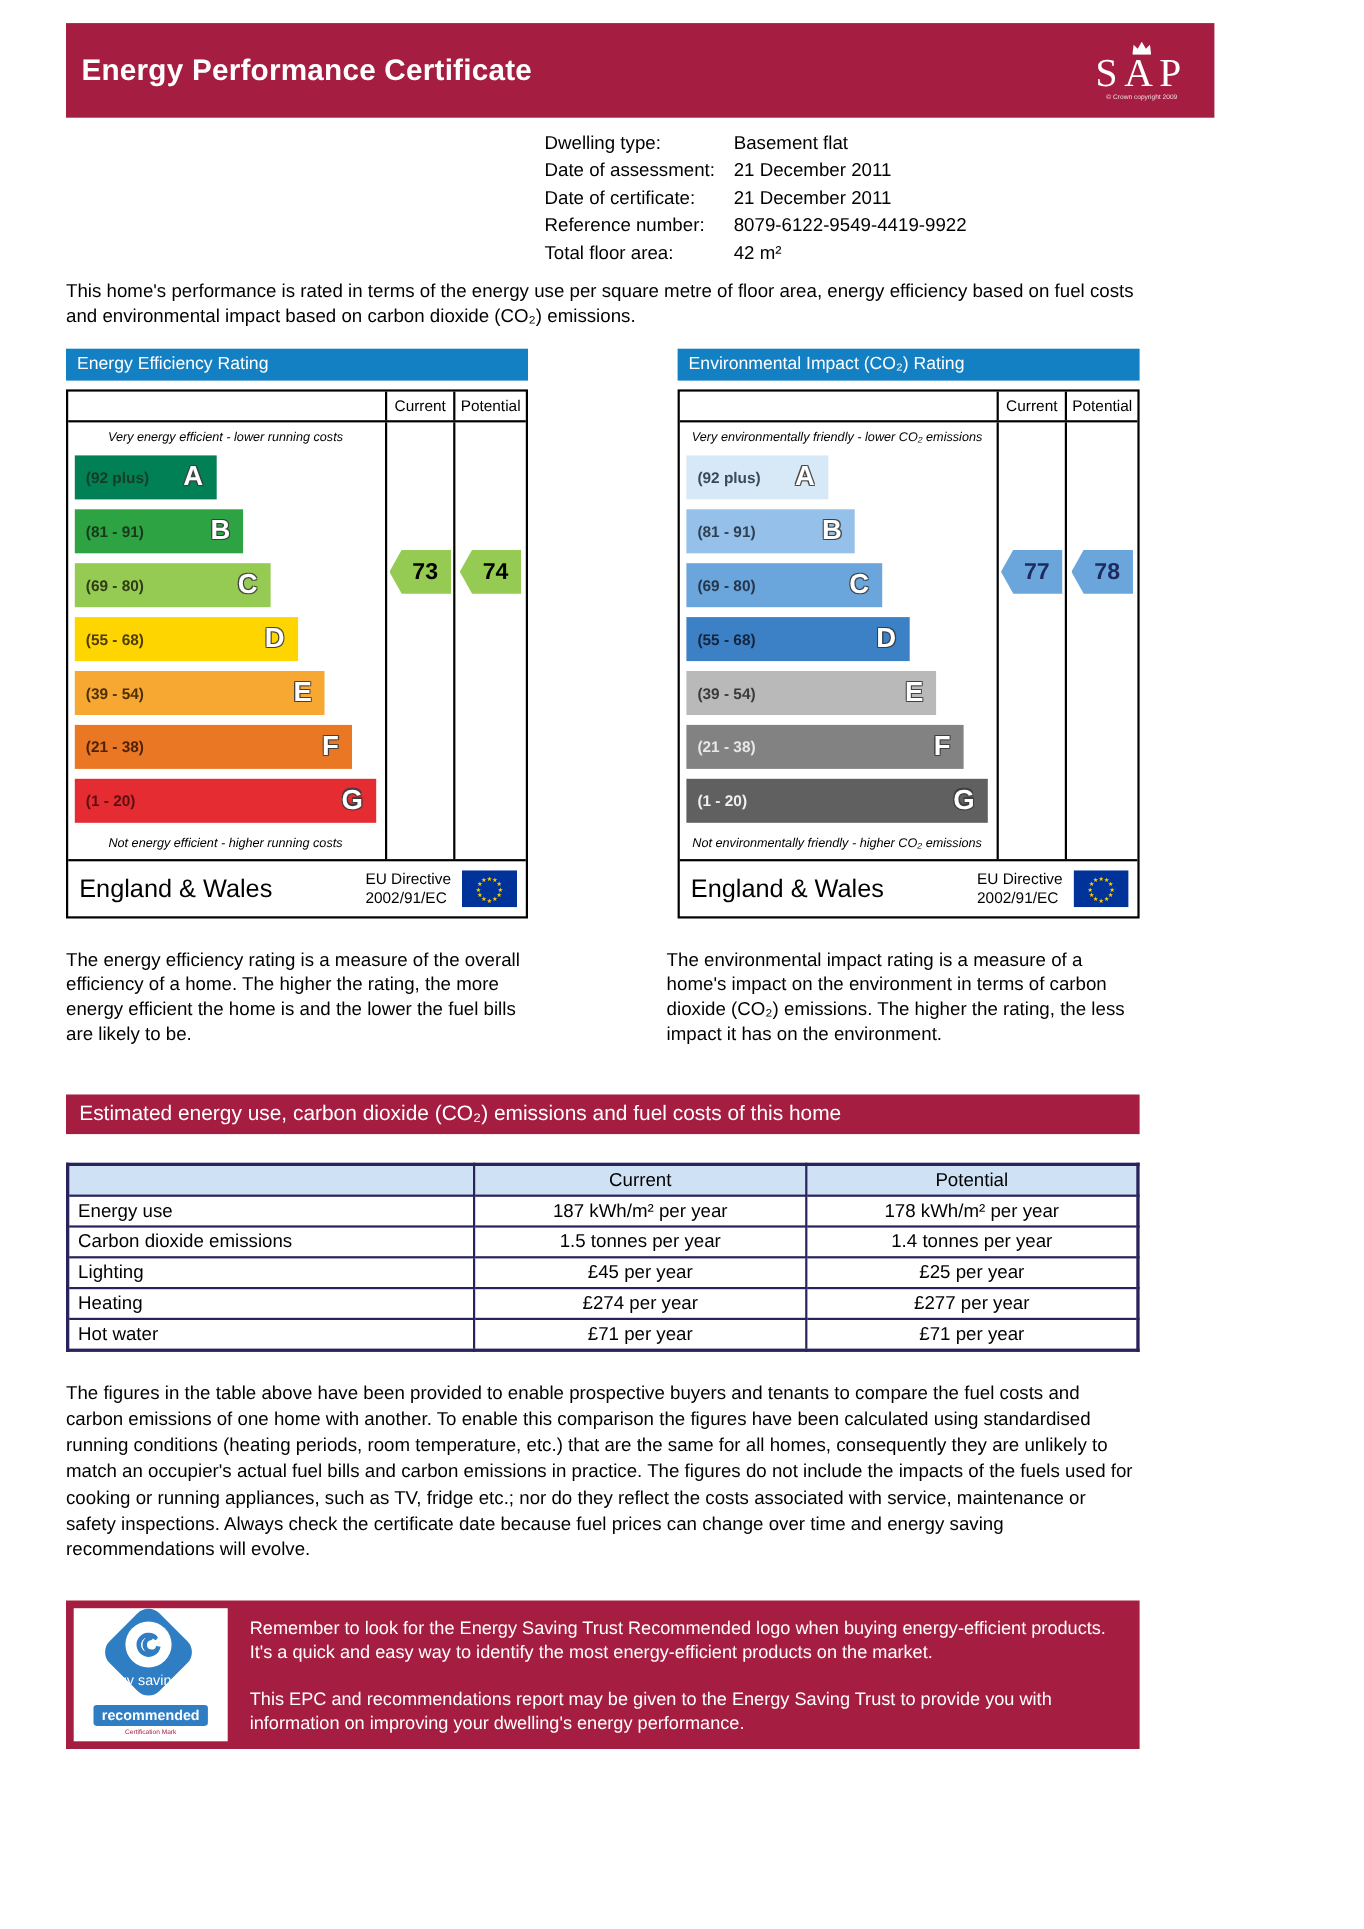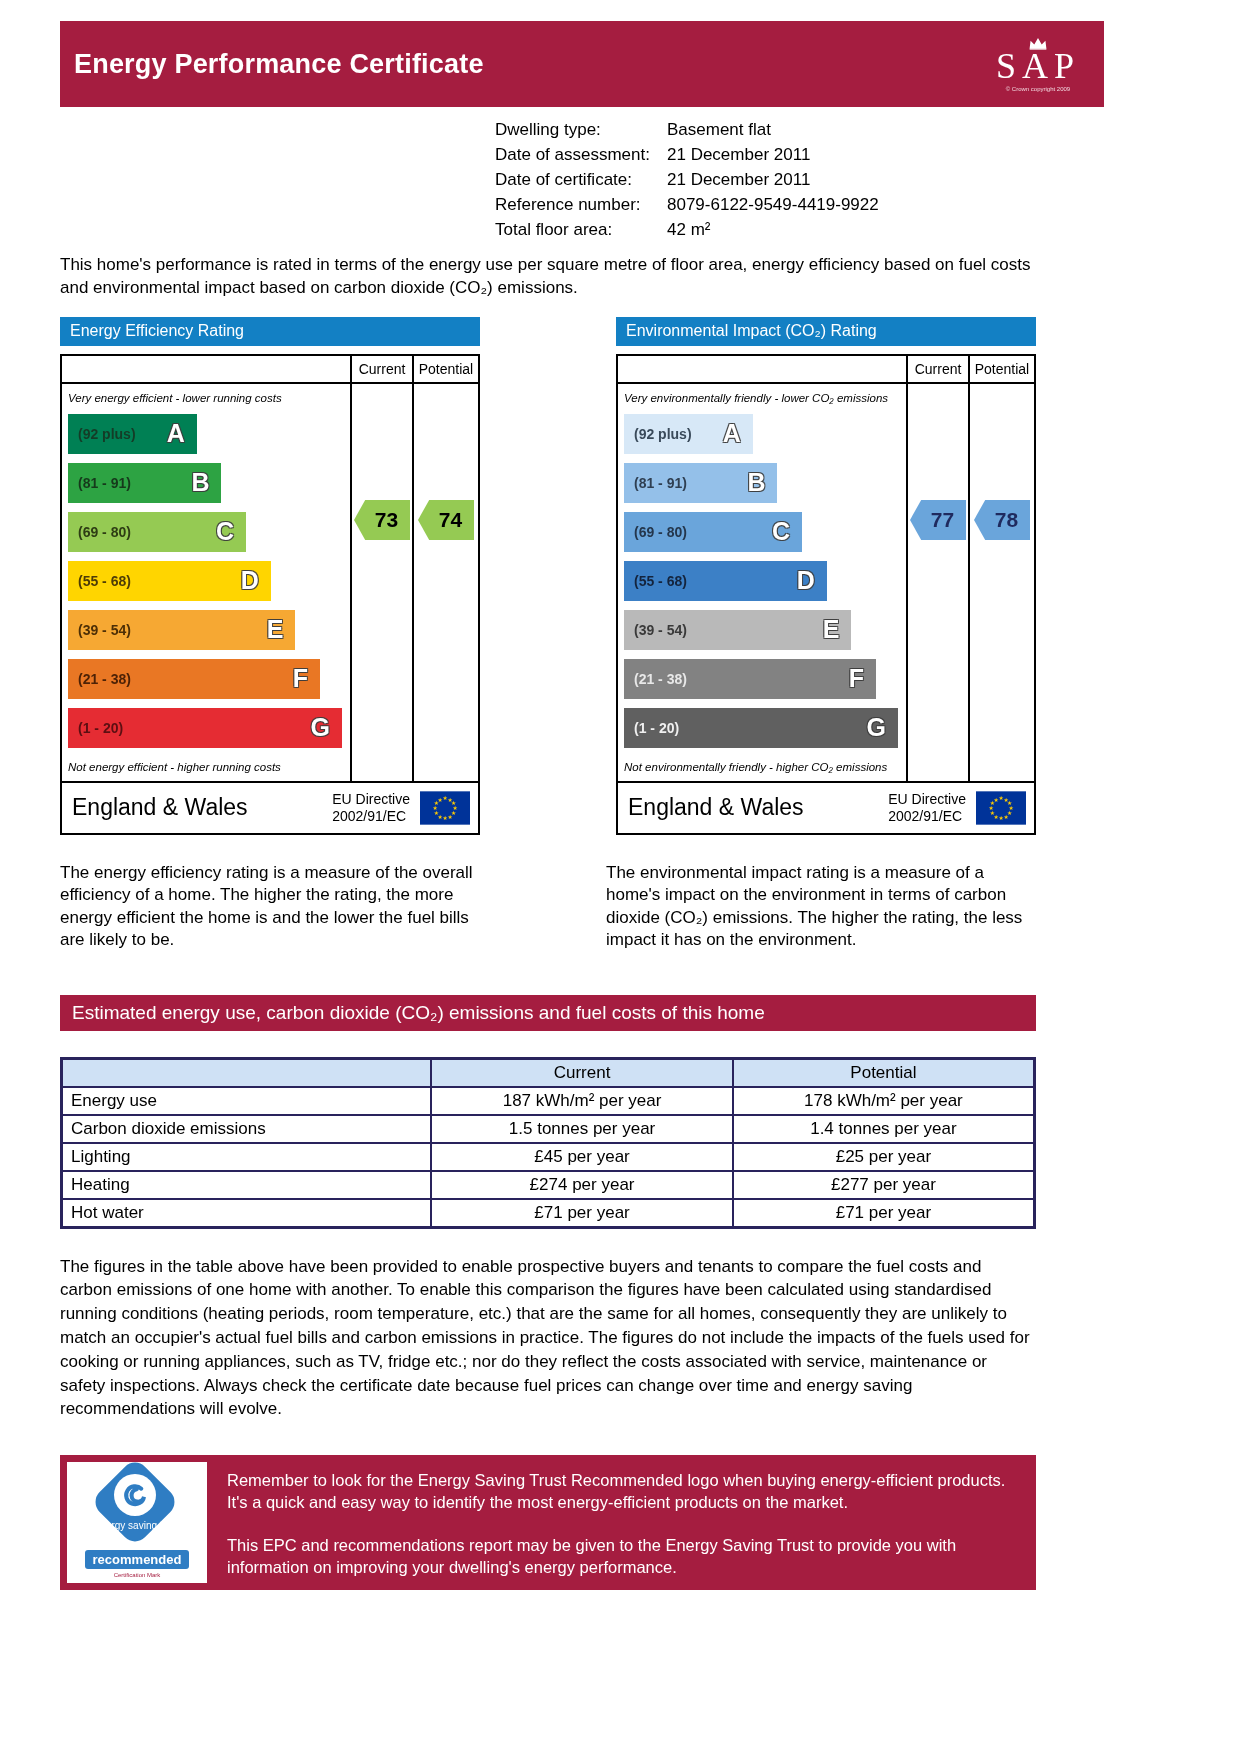--- a/index.html
+++ b/index.html
@@ -41,21 +41,21 @@
   
   .charts-row{display:flex;justify-content:space-between;margin-top:14px;width:976px;}
   .chart-block{width:420px;}
   .chart-title-bar{
     background:var(--chart-blue);color:#fff;font-size:16px;
     padding:5px 10px 6px 10px;margin-bottom:8px;
   }
   .chart{border:2px solid #000;background:#fff;}
   .chart-grid-header{display:flex;border-bottom:2px solid #000;height:28px;font-size:14px;}
   .chart-grid-body{display:flex;}
-  .cell-label{flex:1;min-width:0;}
+  .cell-label{flex:1;min-width:0;text-align:center;}
   .cell-col{width:62px;border-left:2px solid #000;position:relative;
     display:flex;align-items:center;justify-content:center;}
   .cell-col.pot{width:66px;}
   .cell-label.body{padding:4px 8px 4px 6px;}
   .caption{font-style:italic;font-size:11.5px;height:20px;line-height:20px;
     white-space:nowrap;overflow:hidden;}
   .caption.top{margin-bottom:6px;}
   .band-row{height:40px;margin-bottom:9px;}
   .band{height:100%;display:flex;align-items:center;justify-content:space-between;
     padding:0 12px 0 10px;}
@@ -100,21 +100,21 @@
   .est-banner{background:var(--crimson);width:976px;margin-top:34px;
     display:flex;align-items:stretch;min-height:126px;}
   .est-logo-panel{background:#fff;width:140px;margin:7px 0 7px 7px;
     display:flex;flex-direction:column;align-items:center;padding-top:4px;flex:0 0 auto;}
   .est-diamond-wrap{position:relative;width:120px;height:86px;}
   .est-diamond{position:absolute;left:26px;top:4px;width:64px;height:64px;
     background:var(--est-blue);transform:rotate(45deg);border-radius:14px;}
   .est-circle{position:absolute;left:37px;top:8px;width:42px;height:42px;border-radius:50%;
     background:#fff;display:flex;align-items:center;justify-content:center;}
   .est-arc-text{position:absolute;left:0;top:54px;width:120px;text-align:center;
-    color:#fff;font-size:10px;white-space:nowrap;}
+    color:#fff;font-size:13px;white-space:nowrap;}
   .est-recommended{background:var(--est-blue);color:#fff;font-weight:bold;font-size:13px;
     padding:2px 8px;border-radius:3px;margin-top:-2px;}
   .est-cert{font-size:6px;color:var(--crimson);margin-top:3px;}
   .est-text{color:#fff;font-size:16.5px;line-height:1.35;padding:14px 24px 12px 20px;}
   .est-text p{margin:0 0 20px 0;}
   .est-text p:last-child{margin-bottom:0;}
 </style>
 </head>
 <body>
 

